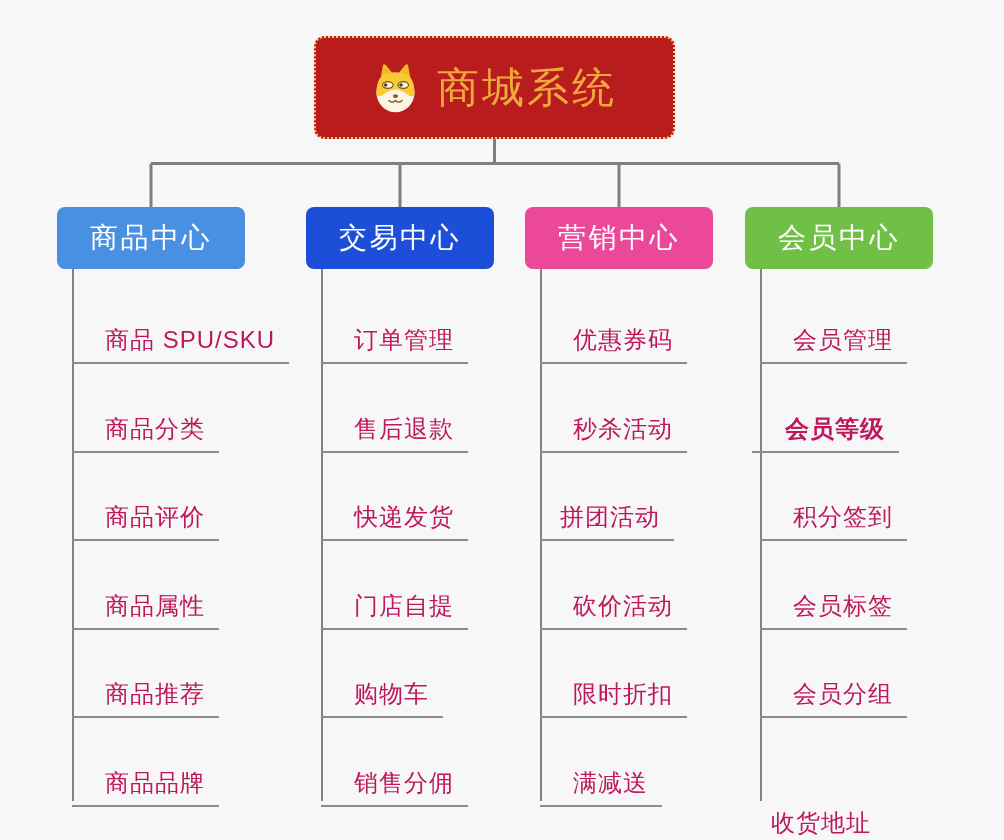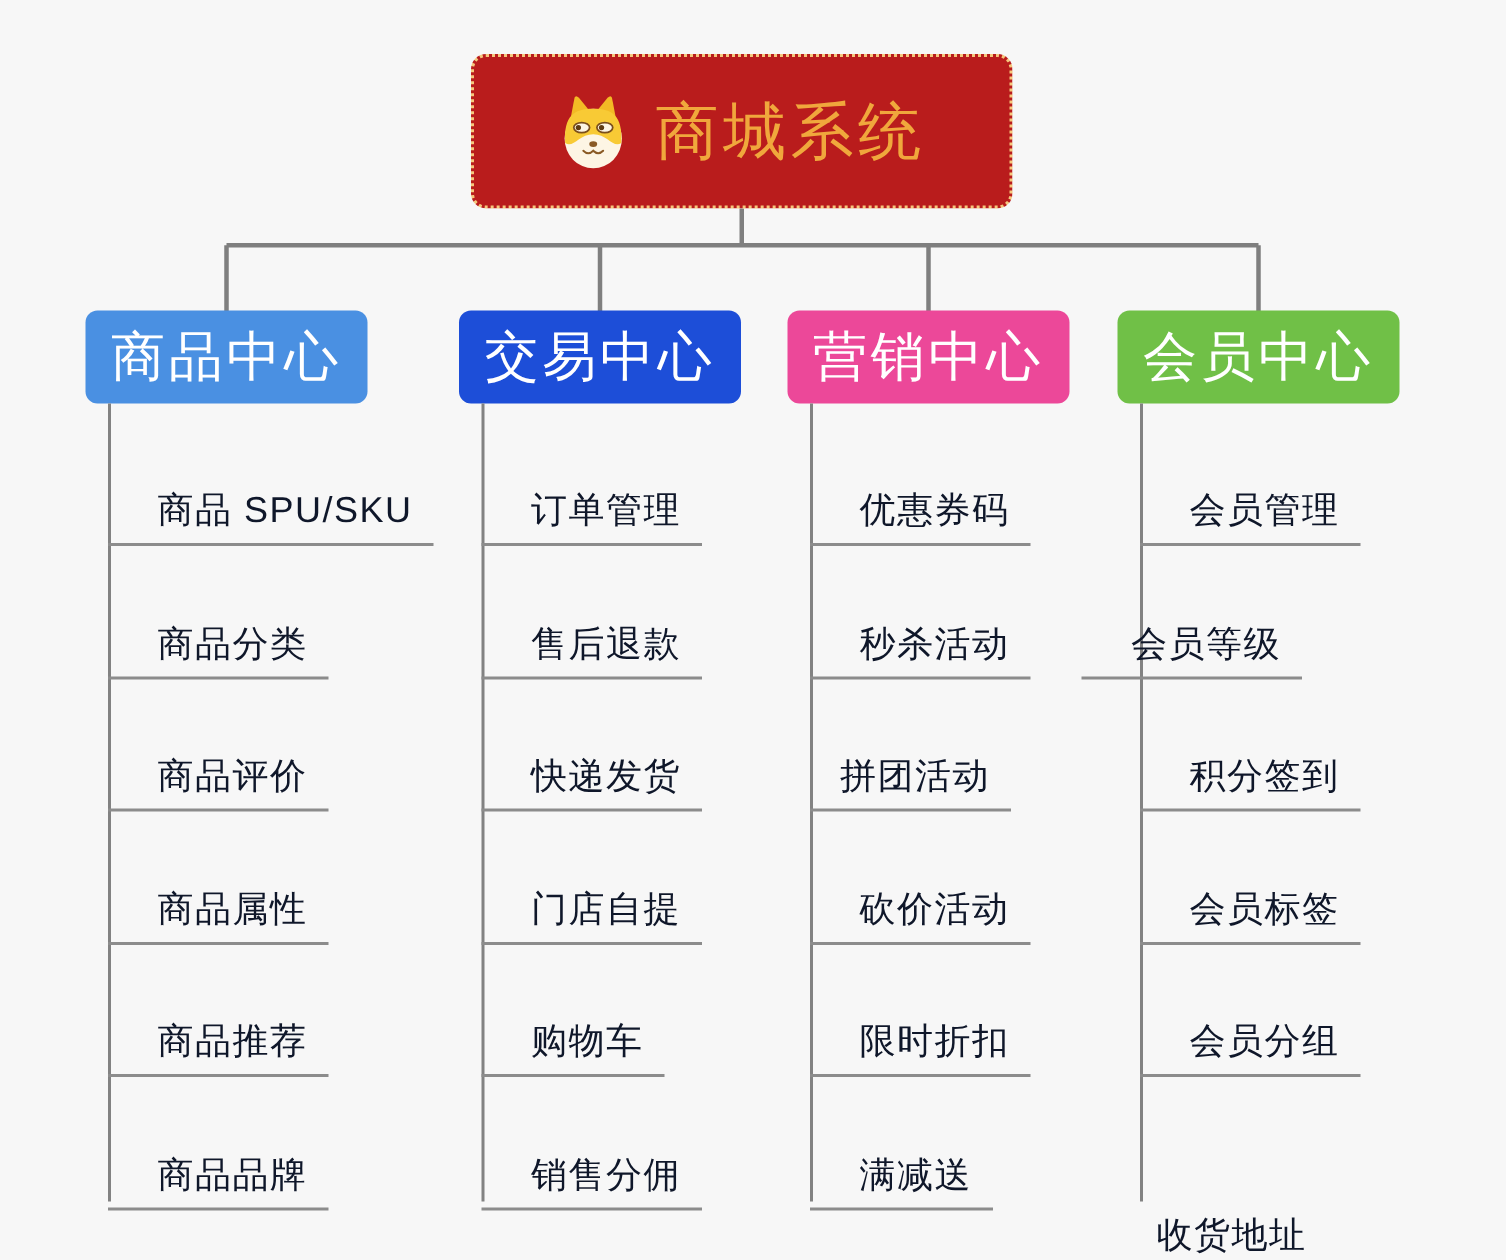--- a/index.html
+++ b/index.html
@@ -12,27 +12,27 @@
   .root-node{
     position:absolute;left:314px;top:36px;width:361px;height:103px;
     background:#b91c1c;border:2px dotted #f5c87d;border-radius:10px;
     box-sizing:border-box;display:flex;align-items:center;justify-content:center;gap:18px;
   }
   .root-title{font-size:42px;letter-spacing:3px;color:#f0a73c;white-space:nowrap;}
   .dog-icon{width:47px;height:52px;display:block;}
   .branch-box{
     position:absolute;top:207px;width:188px;height:62px;border-radius:8px;
     display:flex;align-items:center;justify-content:center;
-    color:#ffffff;font-size:36px;letter-spacing:2.5px;white-space:nowrap;
+    color:#ffffff;font-size:28px;letter-spacing:2.5px;white-space:nowrap;
   }
   .spine{position:absolute;width:2px;background:#828282;}
   .subtopic{
     position:absolute;height:42px;display:flex;align-items:flex-end;
     padding:0 14px 6px 33px;border-bottom:2px solid #8c8c8c;
-    font-size:24px;letter-spacing:1px;color:#0f172a;white-space:nowrap;
+    font-size:24px;letter-spacing:1px;color:#be185d;white-space:nowrap;
     box-sizing:content-box;
   }
 </style>
 </head>
 <body>
 
 <div class="canvas">
 
   <svg class="connectors" id="connector-svg" xmlns="http://www.w3.org/2000/svg" viewBox="0 0 1004 840">
       <path d="M 494.5 139 L 494.5 163.5" fill="none" stroke="#7f7f7f" stroke-width="3" stroke-linejoin="round"></path>
@@ -127,21 +127,21 @@
       <div class="subtopic" style="left: 540px; top: 757px;">
         <span>满减送</span>
       </div>
       <div class="branch-box" style="left: 745px; background: rgb(112, 192, 71);">
         <span>会员中心</span>
       </div>
       <div class="spine" style="left: 760px; top: 269px; height: 532px;"></div>
       <div class="subtopic" style="left: 760px; top: 314px;">
         <span>会员管理</span>
       </div>
-      <div class="subtopic" style="left: 721px; top: 403px;">
+      <div class="subtopic" style="left: 752px; top: 403px; font-weight: bold;">
         <span>会员等级</span>
       </div>
       <div class="subtopic" style="left: 760px; top: 491px;">
         <span>积分签到</span>
       </div>
       <div class="subtopic" style="left: 760px; top: 580px;">
         <span>会员标签</span>
       </div>
       <div class="subtopic" style="left: 760px; top: 668px;">
         <span>会员分组</span>

